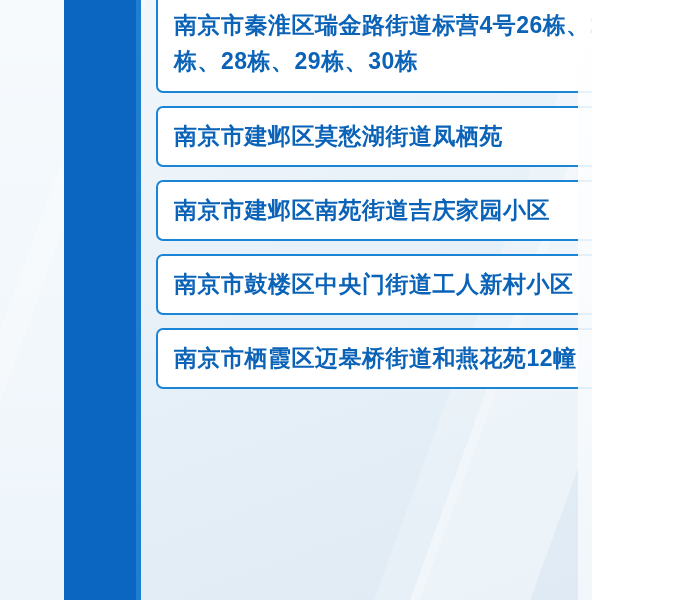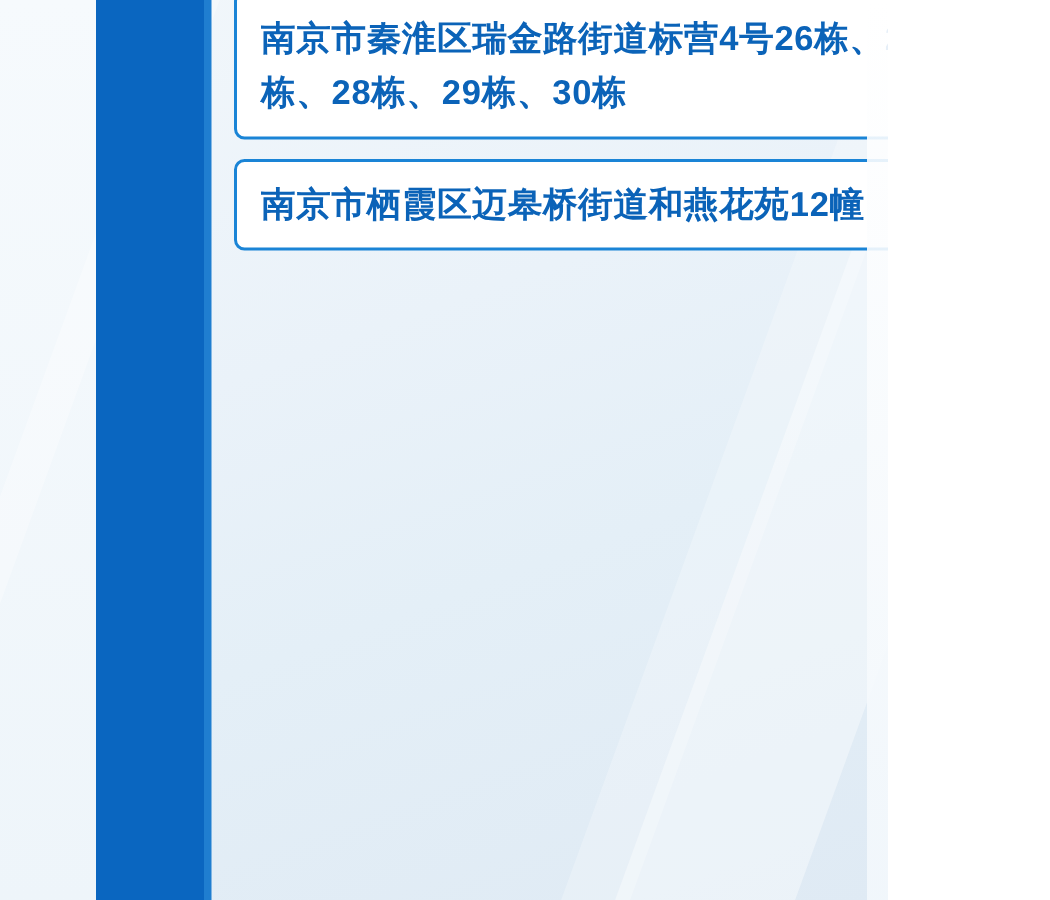--- a/index.html
+++ b/index.html
@@ -106,18 +106,27 @@
   <div class="bg-band b3"></div>
 
   <div class="left-rail"></div>
   <div class="left-rail-edge"></div>
 
   <div class="card-column">
     <div class="addr-card two-line">
       <span>南京市秦淮区瑞金路街道标营4号26栋、27栋、28栋、29栋、30栋</span>
     </div>
     <div class="addr-card">
+      <span>南京市建邺区莫愁湖街道凤栖苑</span>
+    </div>
+    <div class="addr-card">
+      <span>南京市建邺区南苑街道吉庆家园小区</span>
+    </div>
+    <div class="addr-card">
+      <span>南京市鼓楼区中央门街道工人新村小区</span>
+    </div>
+    <div class="addr-card">
       <span>南京市栖霞区迈皋桥街道和燕花苑12幢</span>
     </div>
   </div>
 
   <div class="right-edge-strip"></div>
 </div>
 
 </body></html>

